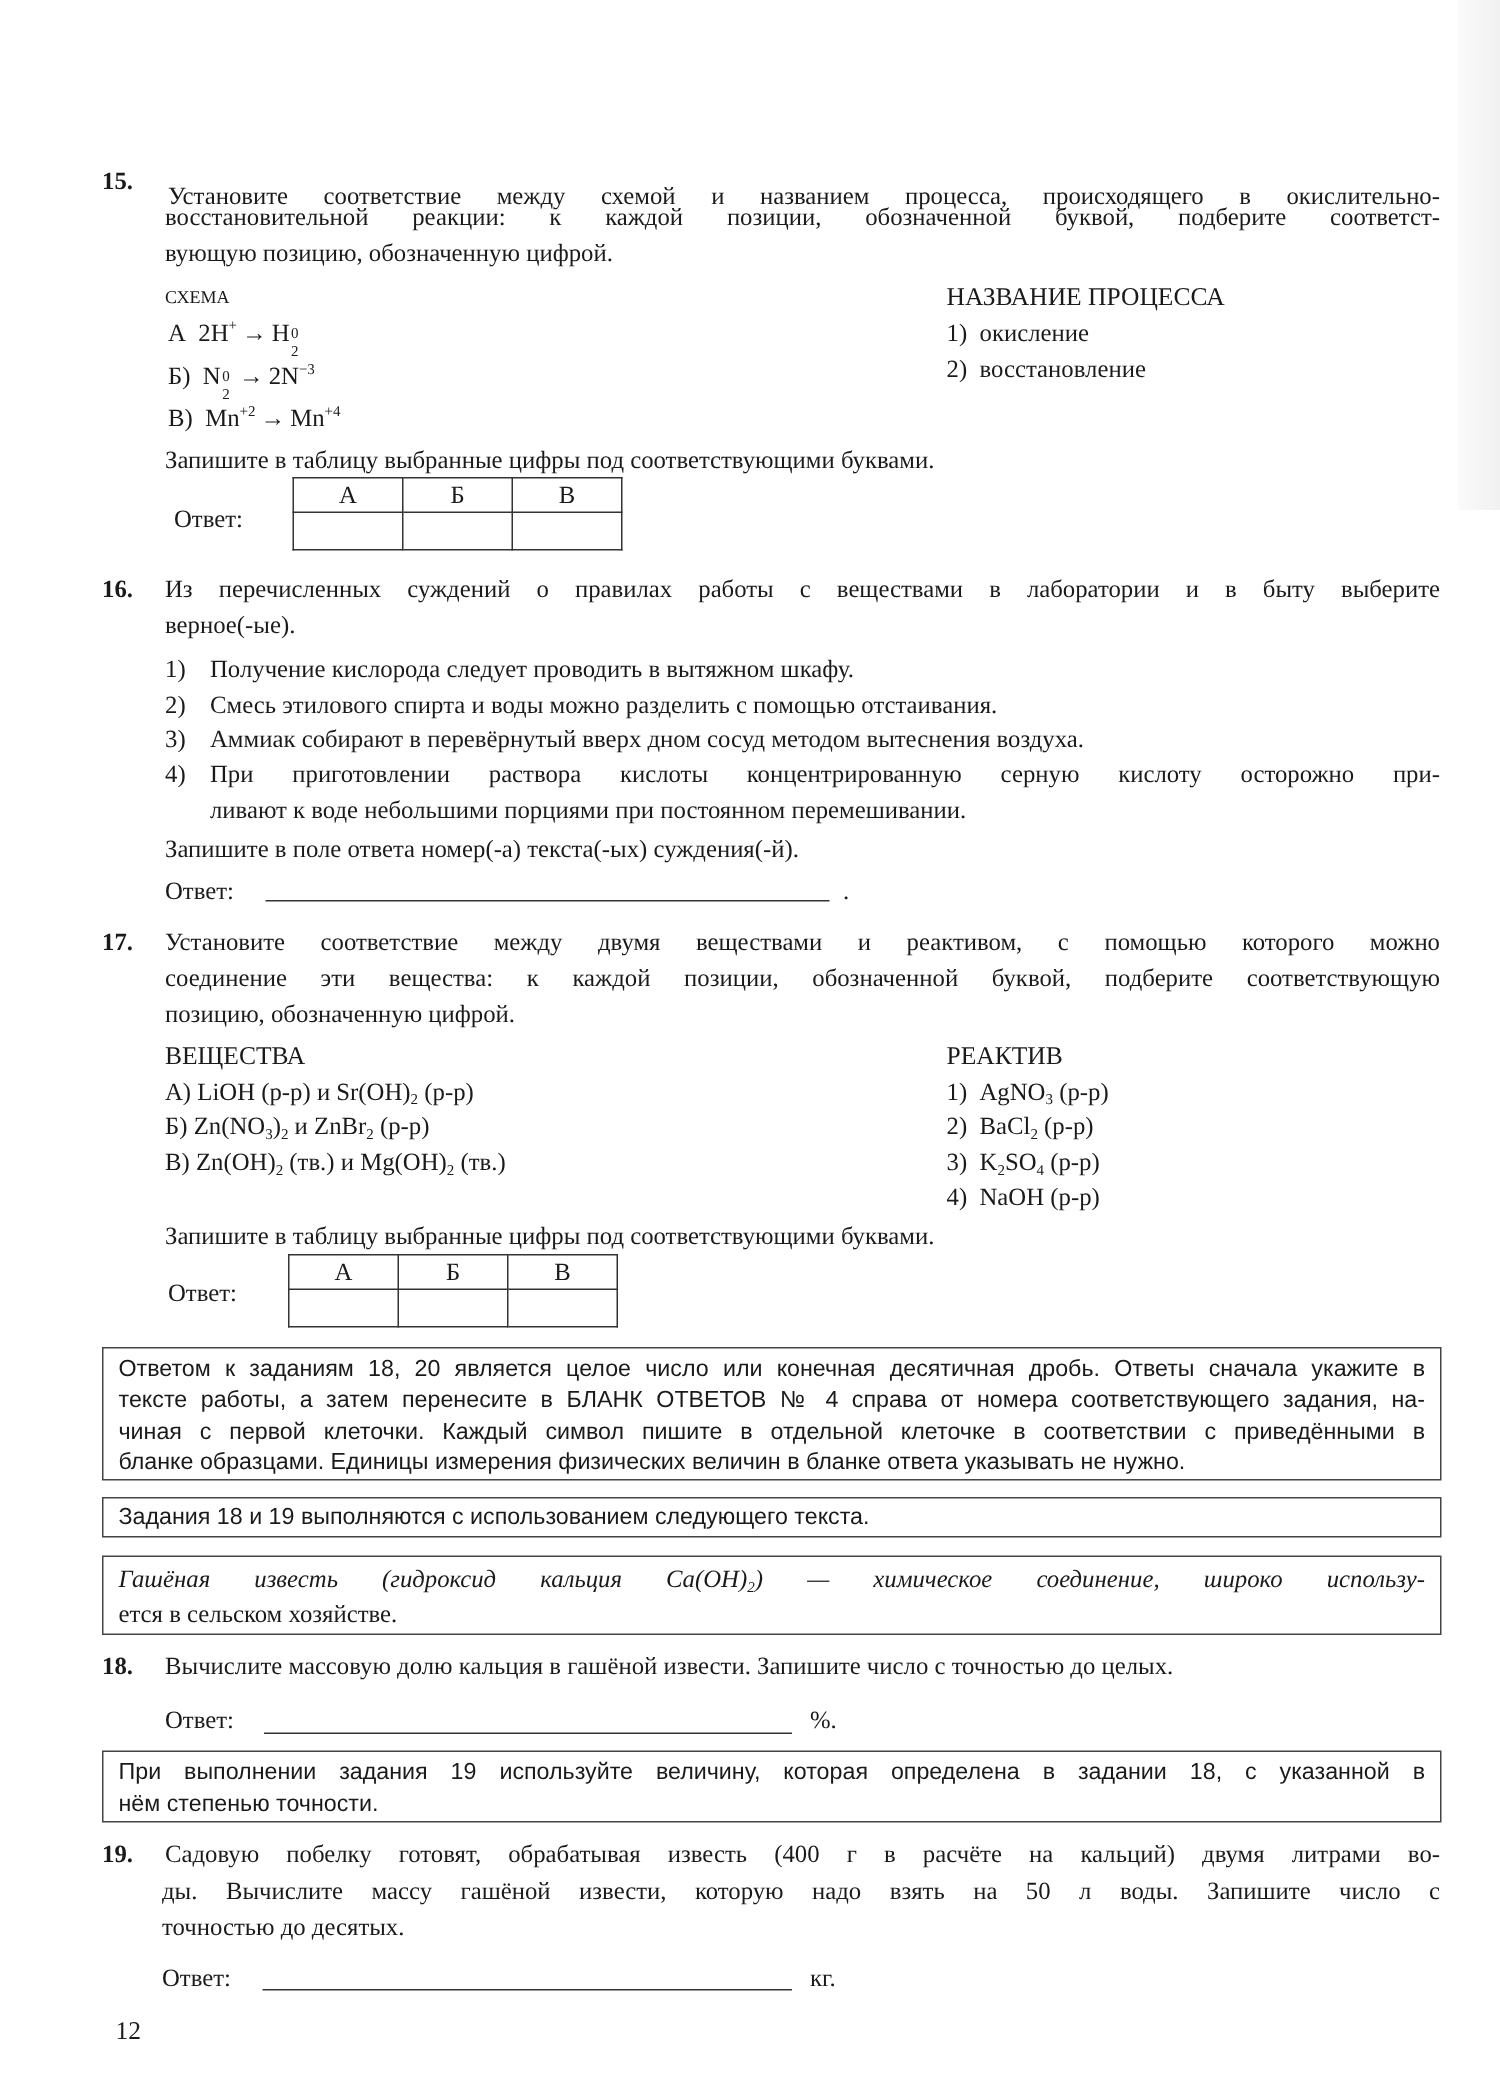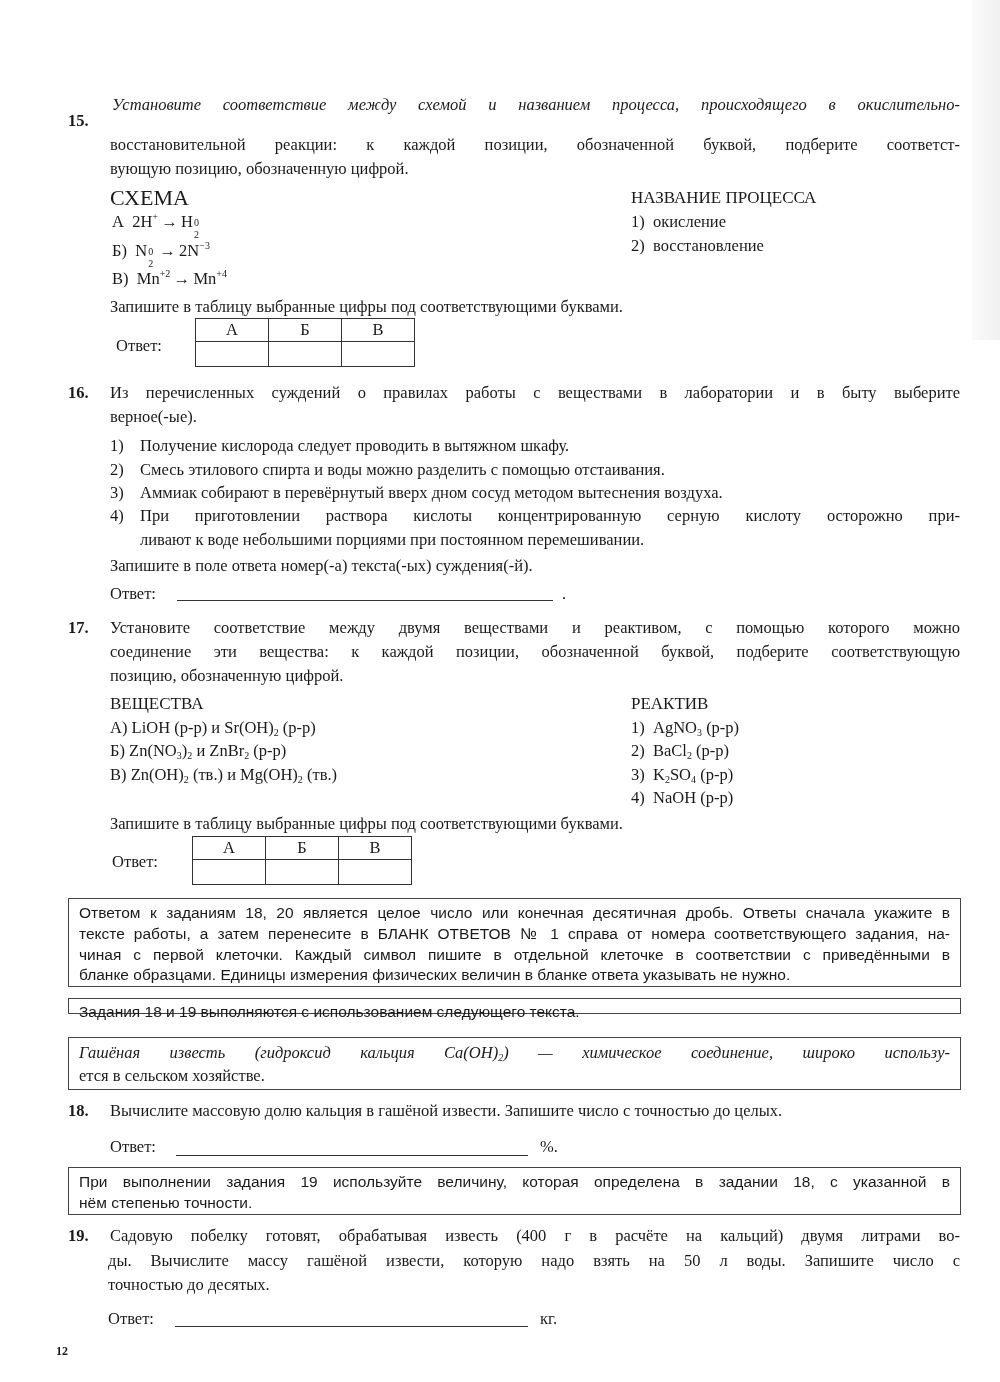--- a/index.html
+++ b/index.html
@@ -33,34 +33,34 @@
 
   .uline { position: absolute; height: 0; border-bottom: 1px solid #333; }
 
   .box {
     position: absolute; left: 68px; width: 893px;
     border: 1px solid #444; box-sizing: border-box;
   }
   .box.sans { font-family: "Liberation Sans", "DejaVu Sans", sans-serif; font-size: 15.5px; }
   .box .bl { position: absolute; left: 10px; right: 10px; white-space: nowrap; line-height: 21px; }
   .box.serif .bl { line-height: 23px; }
-  .pagenum { position: absolute; left: 56px; top: 1344px; font-size: 12px; font-weight: bold; }
+  .pagenum { position: absolute; left: 77px; top: 1344px; font-size: 17px; font-weight: normal; }
 </style>
 </head>
 <body>
 
 <div class="edge-strip"></div>
 
 <div>
   <span class="qnum" style="left:68px;top:110px;">15.</span>
-  <div class="line just" style="left:112px;top:94px;width:848px;font-style:italic;">Установите соответствие между схемой и названием процесса, происходящего в окислительно-</div>
+  <div class="line just" style="left:112px;top:120px;width:848px;">Установите соответствие между схемой и названием процесса, происходящего в окислительно-</div>
   <div class="line just" style="left:110px;top:134px;width:850px;">восстановительной реакции: к каждой позиции, обозначенной буквой, подберите соответст-</div>
   <div class="line" style="left:110px;top:158px;">вующую позицию, обозначенную цифрой.</div>
 
-  <div class="line" style="left:110px;top:187px;font-size:22px;">СХЕМА</div>
+  <div class="line" style="left:110px;top:187px;font-size:12px;">СХЕМА</div>
   <div class="line" style="left:631px;top:187px;font-size:17px;">НАЗВАНИЕ ПРОЦЕССА</div>
 
   <div class="line" style="left:112px;top:211px;">
     <span>А</span>&nbsp;&nbsp;2H<sup>+</sup> → H<span class="stack"><span class="s-up">0</span><span class="s-dn">2</span></span>
   </div>
   <div class="line" style="left:112px;top:240px;">
     <span>Б)</span>&nbsp;&nbsp;N<span class="stack"><span class="s-up">0</span><span class="s-dn">2</span></span>&nbsp;→ 2N<sup>−3</sup>
   </div>
   <div class="line" style="left:112px;top:268px;">
     <span>В)</span>&nbsp;&nbsp;Mn<sup>+2</sup> → Mn<sup>+4</sup>
@@ -165,26 +165,26 @@
       <td></td>
       <td></td>
       <td></td>
     </tr>
   </tbody>
     </table>
 </div>
 
 <div class="box sans" style="top:898px;height:89px;">
   <div class="bl just" style="top:3px;">Ответом к заданиям 18, 20 является целое число или конечная десятичная дробь. Ответы сначала укажите в</div>
-  <div class="bl just" style="top:24px;">тексте работы, а затем перенесите в БЛАНК ОТВЕТОВ № 1 справа от номера соответствующего задания, на-</div>
+  <div class="bl just" style="top:24px;">тексте работы, а затем перенесите в БЛАНК ОТВЕТОВ № 4 справа от номера соответствующего задания, на-</div>
   <div class="bl" style="top:65px;">бланке образцами. Единицы измерения физических величин в бланке ответа указывать не нужно.</div>
   <div class="bl just" style="top:45px;">чиная с первой клеточки. Каждый символ пишите в отдельной клеточке в соответствии с приведёнными в</div>
 </div>
 
-<div class="box sans" style="top:998px;height:16px;">
+<div class="box sans" style="top:998px;height:27px;">
   <div class="bl" style="top:2px;">Задания 18 и 19 выполняются с использованием следующего текста.</div>
 </div>
 
 <div class="box serif" style="top:1037px;height:53px;font-size:16.5px;">
   <div class="bl just" style="top:3px;font-style:italic;">Гашёная известь (гидроксид кальция Ca(OH)<sub>2</sub>) — химическое соединение, широко использу-</div>
   <div class="bl" style="top:26px;">ется в сельском хозяйстве.</div>
 </div>
 
 <div>
   <span class="qnum" style="left:68px;top:1100px;">18.</span>

